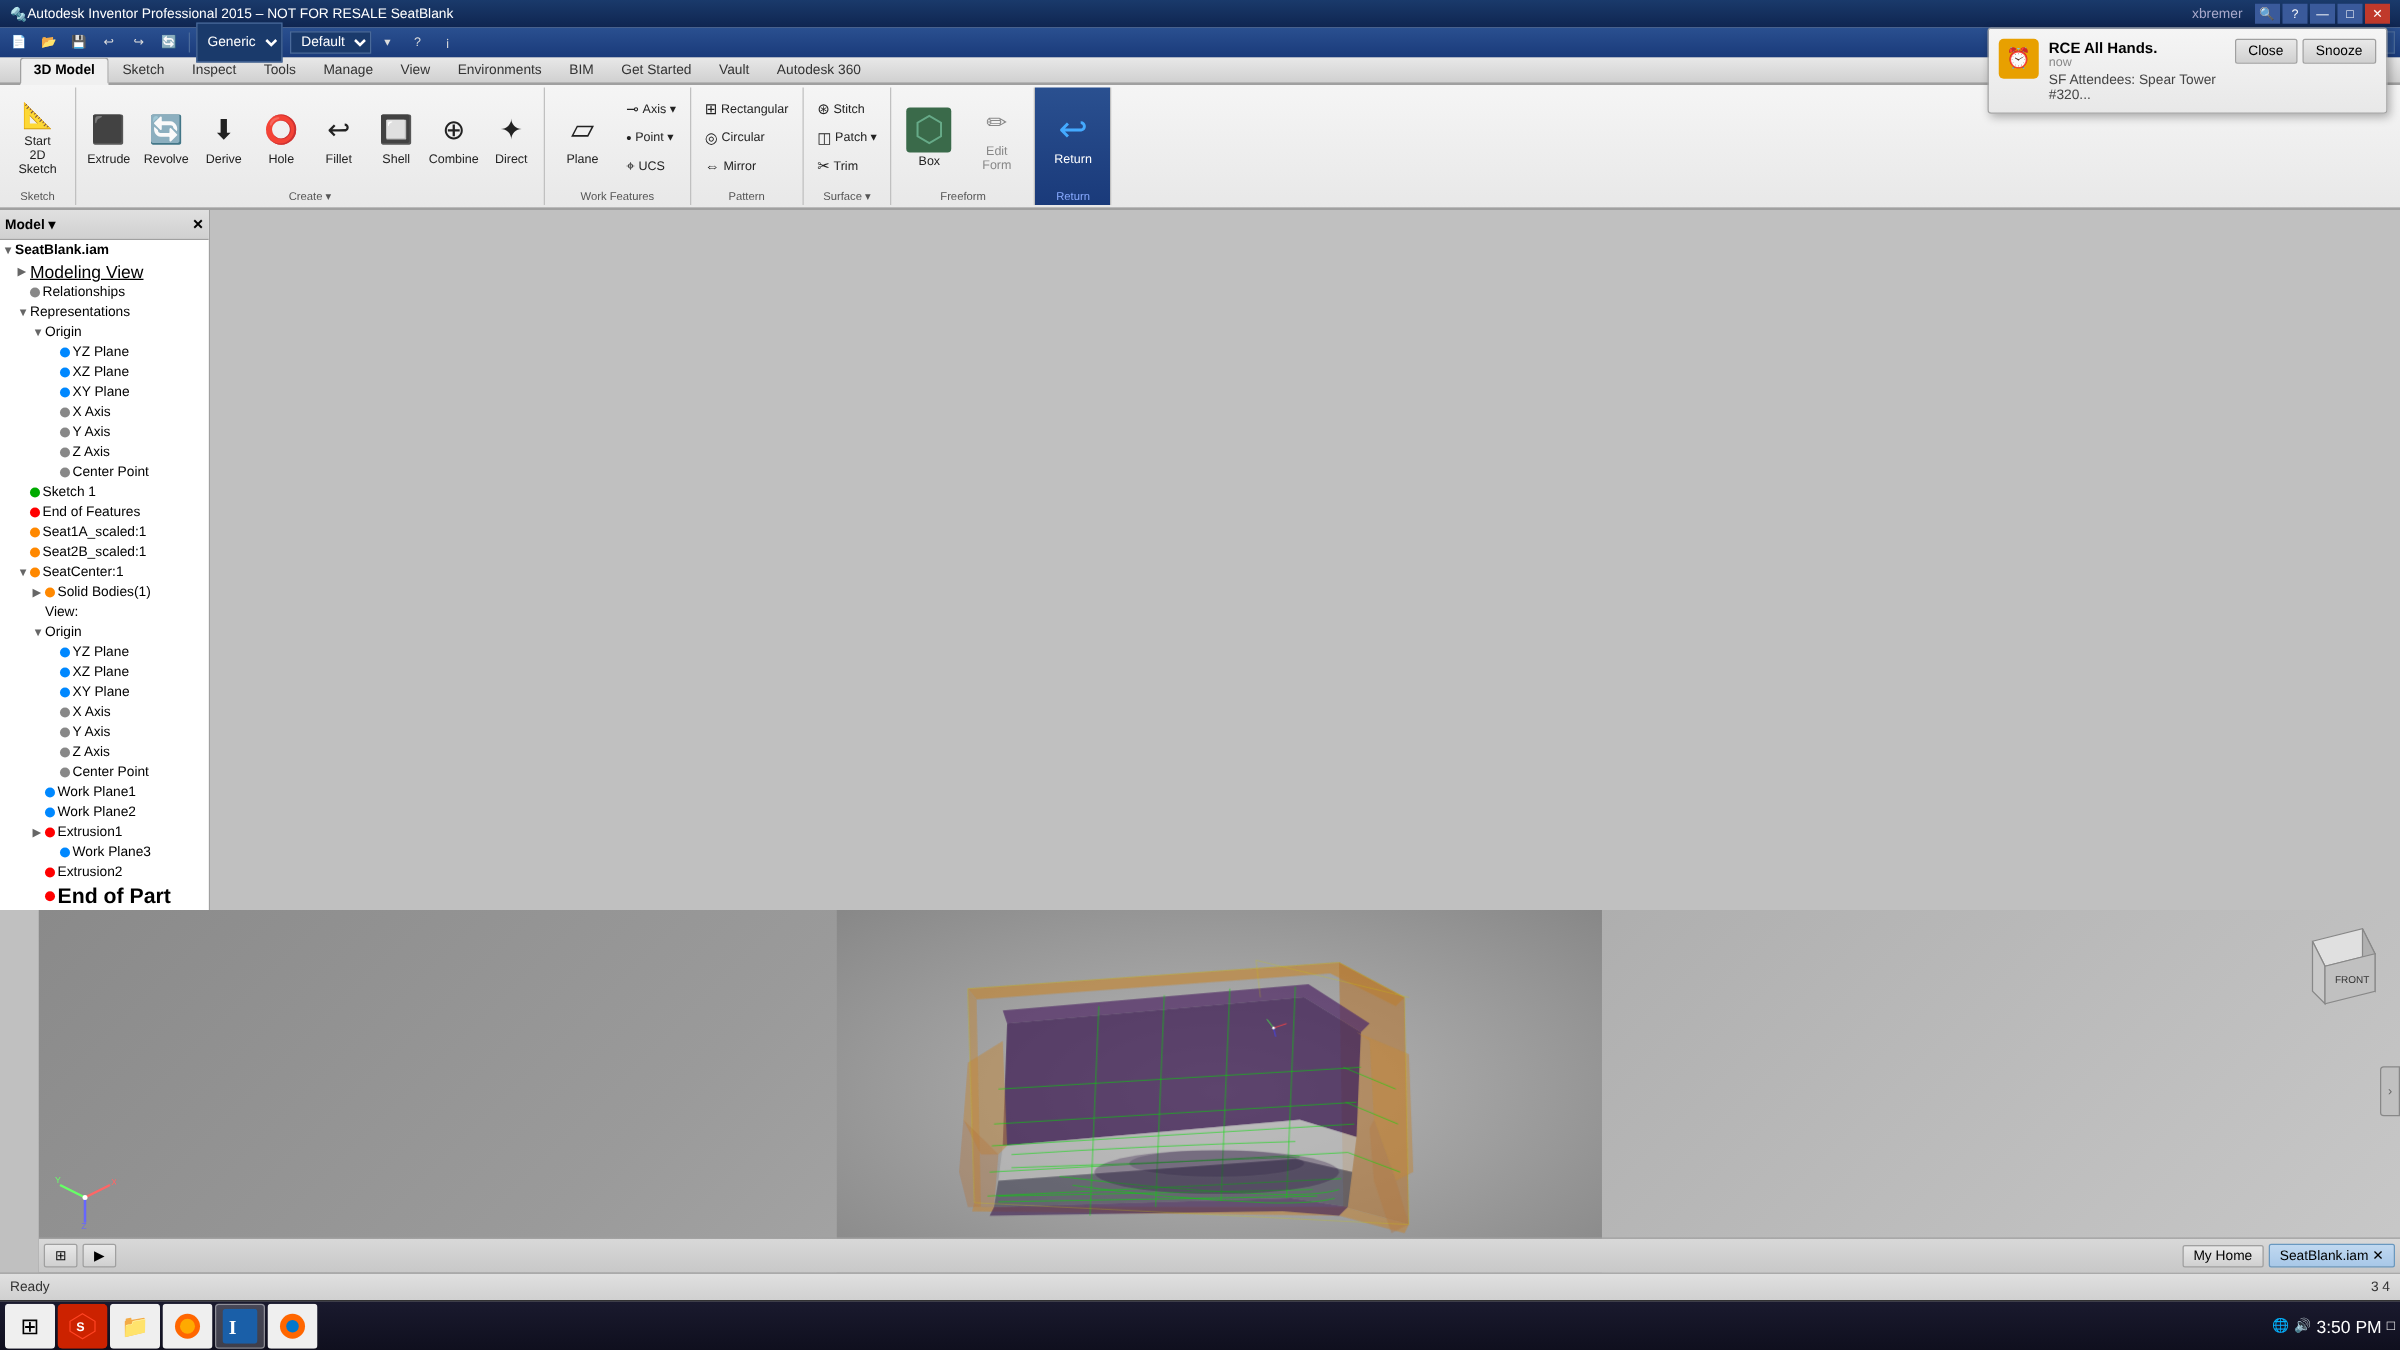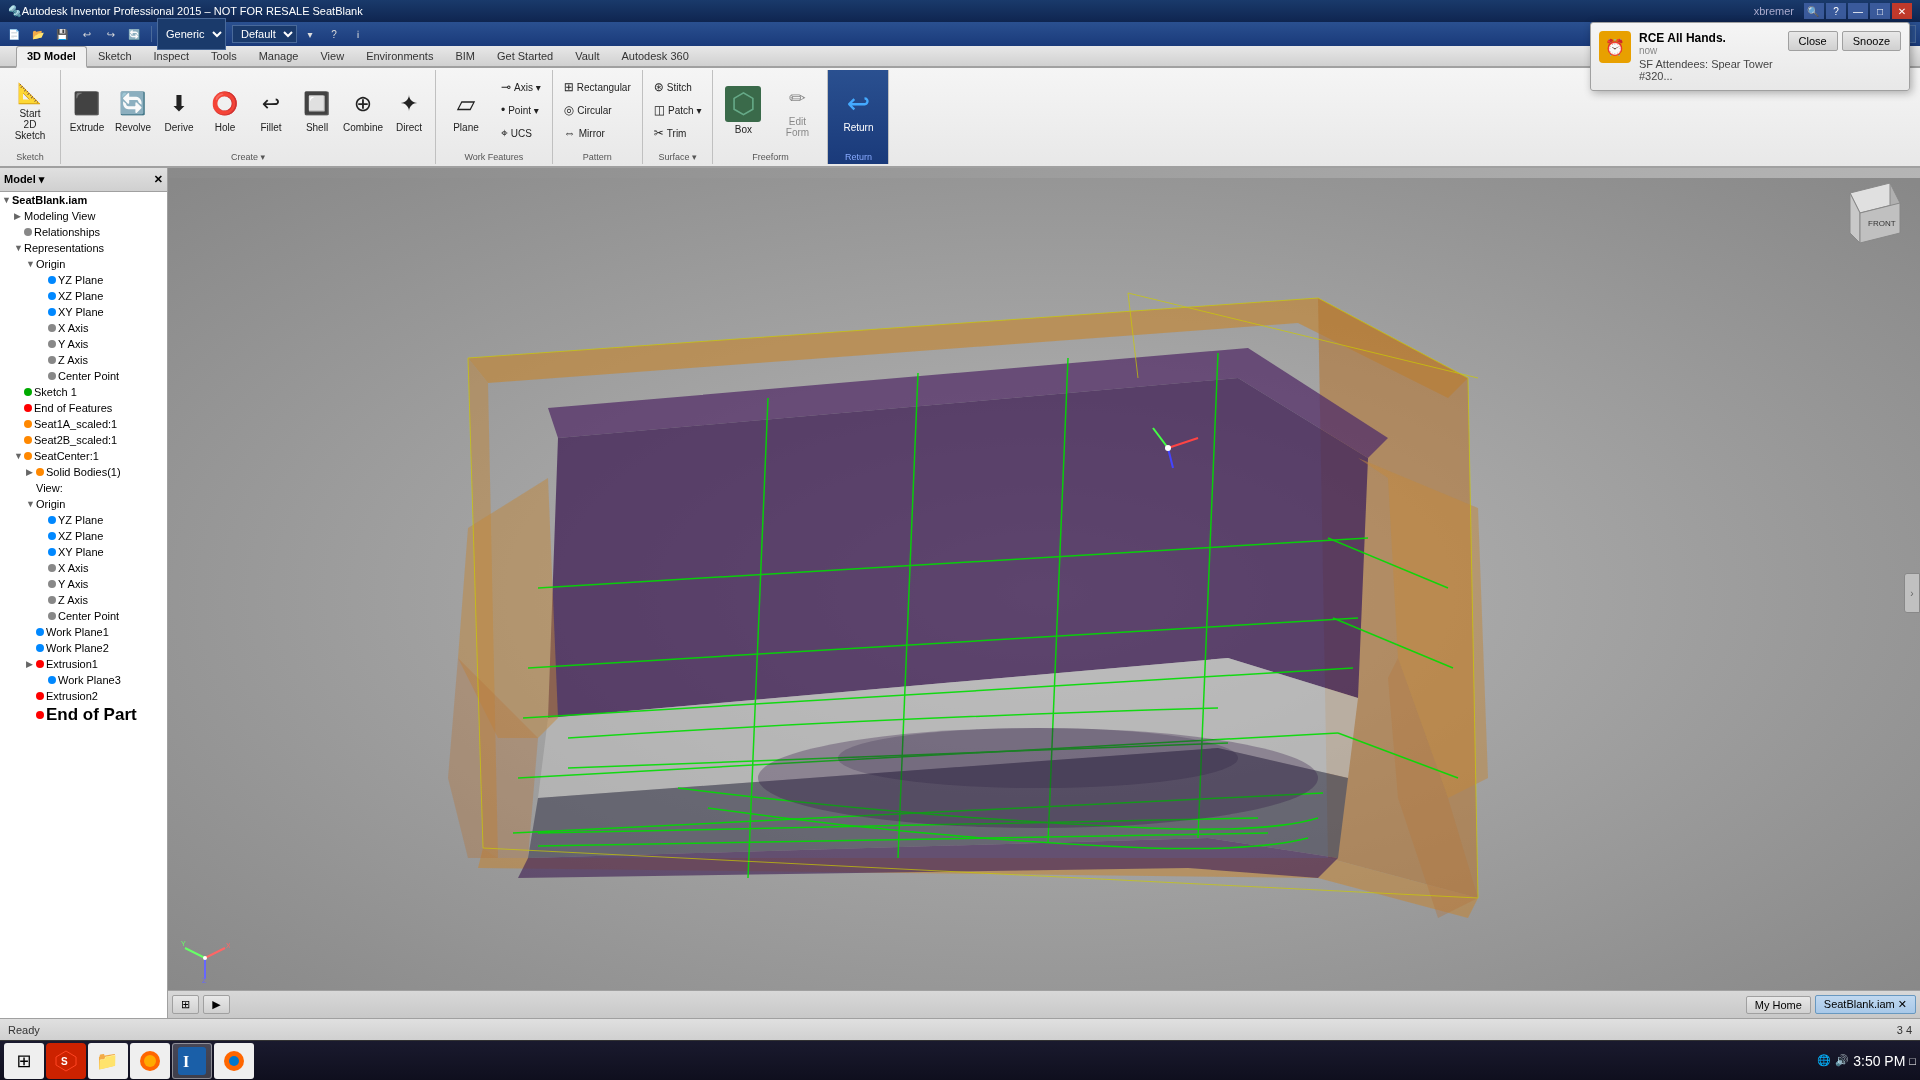--- a/index.html
+++ b/index.html
@@ -257,20 +257,21 @@
     }
     .tree-indent { display: inline-block; width: 12px; flex-shrink: 0; }
     .tree-arrow { font-size: 9px; width: 10px; flex-shrink: 0; color: #666; }
 
     
     #viewport {
       flex: 1;
       background: linear-gradient(135deg, #8a8a8a 0%, #9a9a9a 30%, #b0b0b0 60%, #c8c8c8 100%);
       position: relative;
       overflow: hidden;
+      margin-left: 31px;
     }
 
     
     #viewcube {
       position: absolute;
       top: 10px;
       right: 10px;
       width: 80px;
       height: 80px;
     }
@@ -605,37 +606,37 @@
       <button class="ribbon-btn-large" style="color:white;">
         <div class="btn-icon" style="font-size:28px;color:#4af;">↩</div>
         <span style="color:white;">Return</span>
       </button>
     </div>
     <div class="ribbon-group-label" style="color:#8af;">Return</div>
   </div>
 
 </div>
 
-<div id="main-layout" style="height: calc(1080px - 22px - 24px - 22px - 100px - 22px - 40px); display:flex;">
+<div id="main-layout" style="height: calc(1080px - 22px - 24px - 22px - 100px - 22px - 40px); display:flex;flex-direction:column;">
 
   <div id="left-panel">
     <div id="model-panel-header">
       <span>Model ▾</span>
       <span style="margin-left:auto;cursor:pointer;">✕</span>
     </div>
     <div id="model-tree">
 
     <div class="tree-item" style="font-weight: bold;">
           <span class="tree-arrow">▼</span>
           <span style="font-size:11px;">SeatBlank.iam</span>
         </div>
         <div class="tree-item">
           <span class="tree-indent"></span>
           <span class="tree-arrow">▶</span>
-          <span style="font-size:11px;">Modeling View</span>
+          <span style="font-size:14px;text-decoration:underline;">Modeling View</span>
         </div>
         <div class="tree-item">
           <span class="tree-indent"></span>
           <span class="tree-arrow"></span>
           <span style="display:inline-block;width:8px;height:8px;border-radius:50%;background:#888;margin-right:2px;flex-shrink:0;"></span>
           <span style="font-size:11px;">Relationships</span>
         </div>
         <div class="tree-item">
           <span class="tree-indent"></span>
           <span class="tree-arrow">▼</span>

